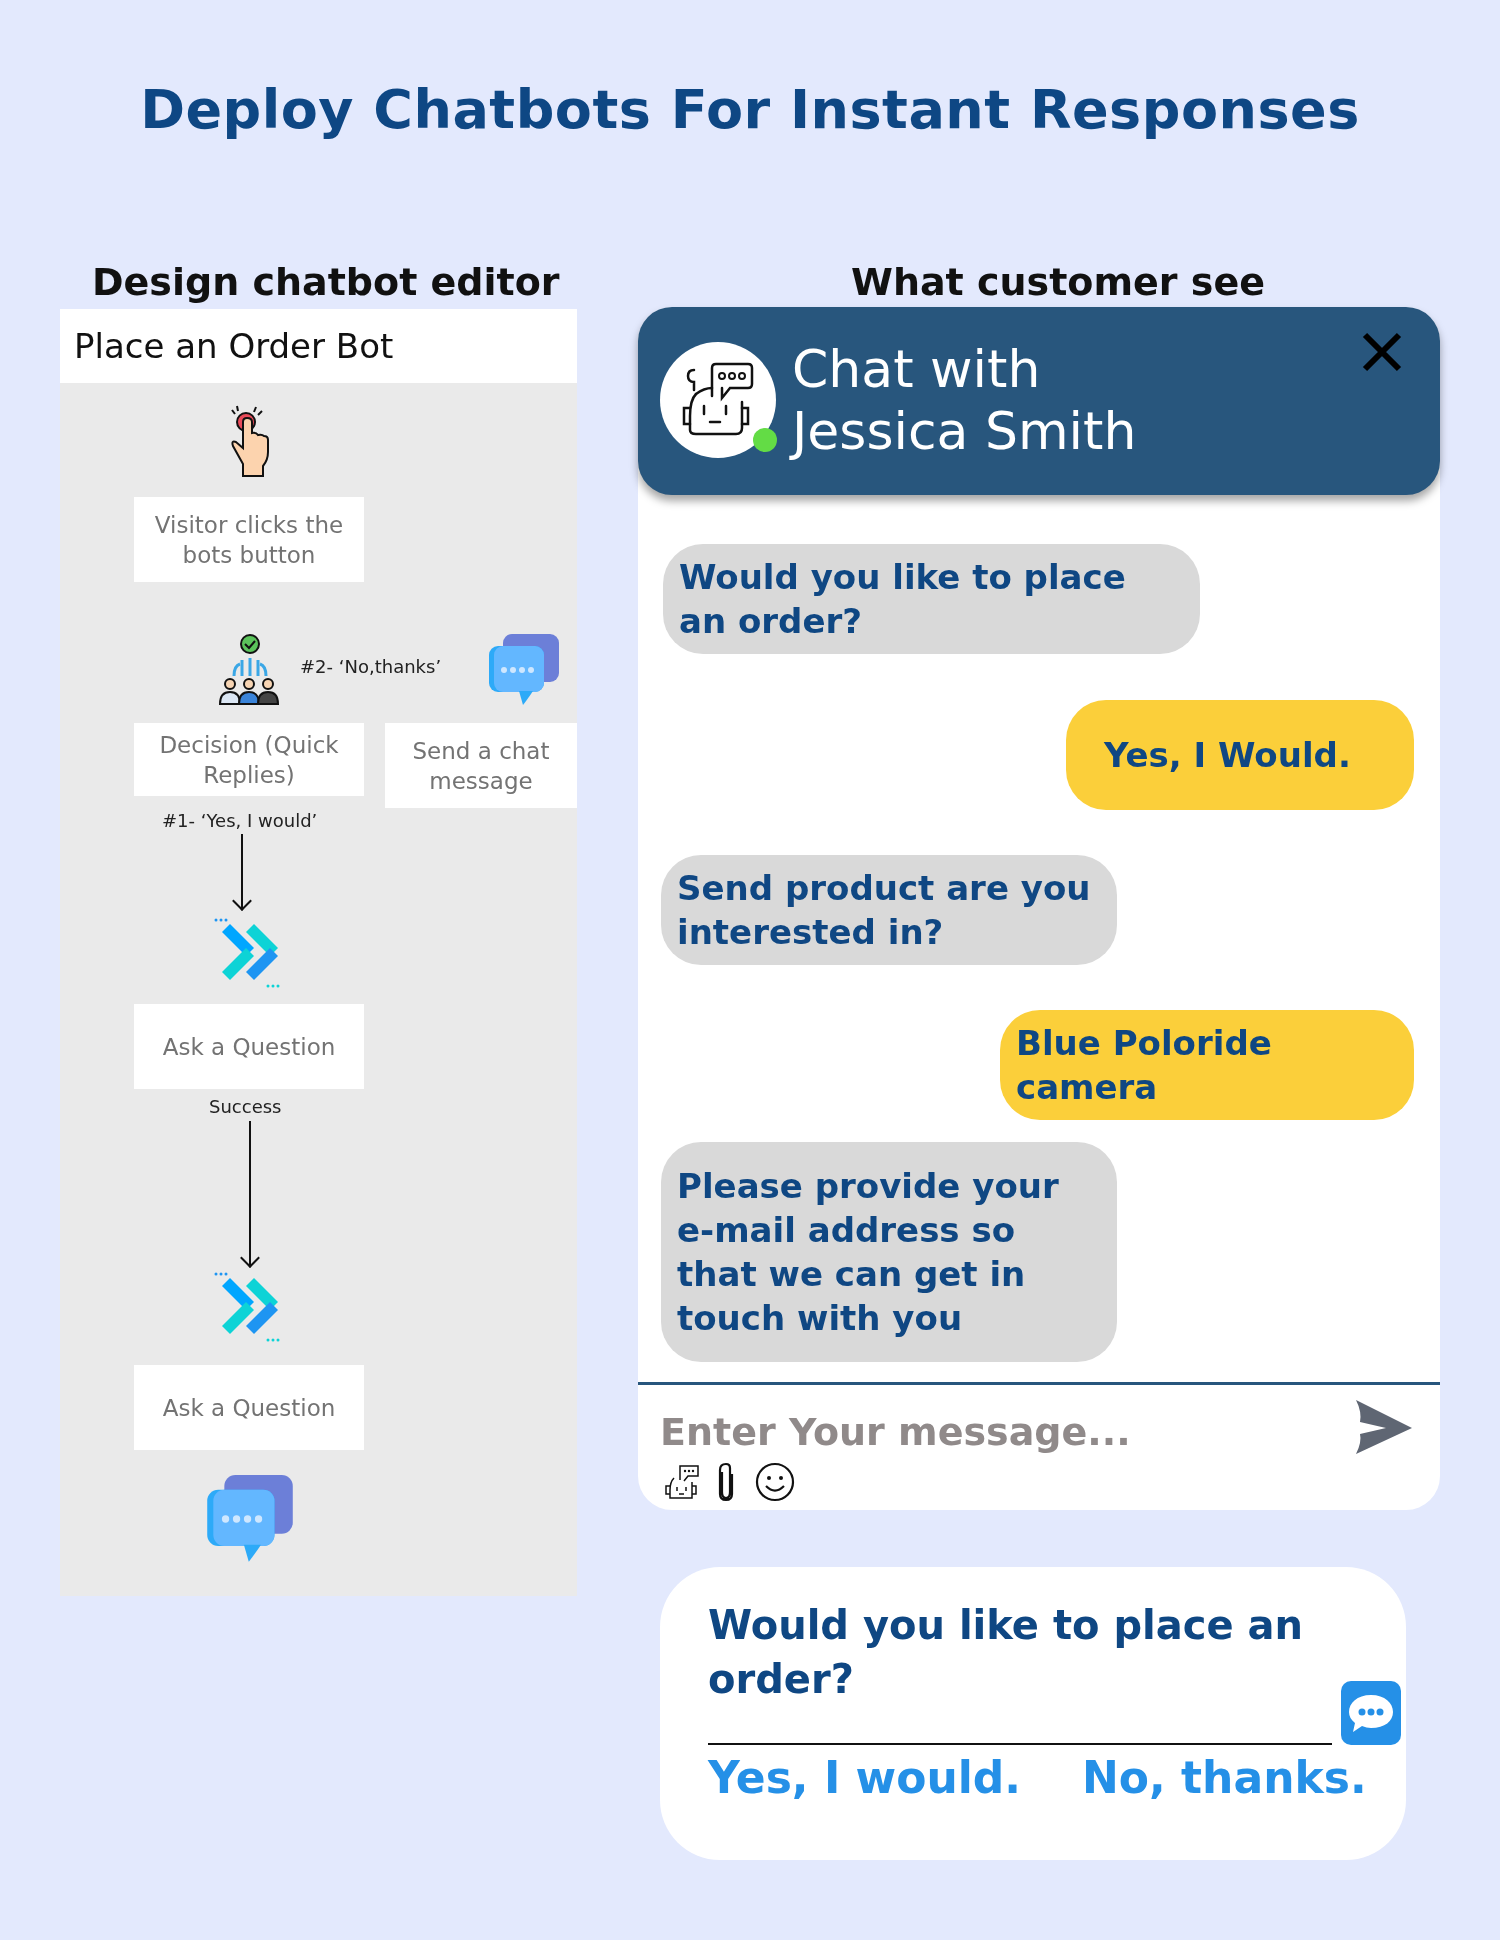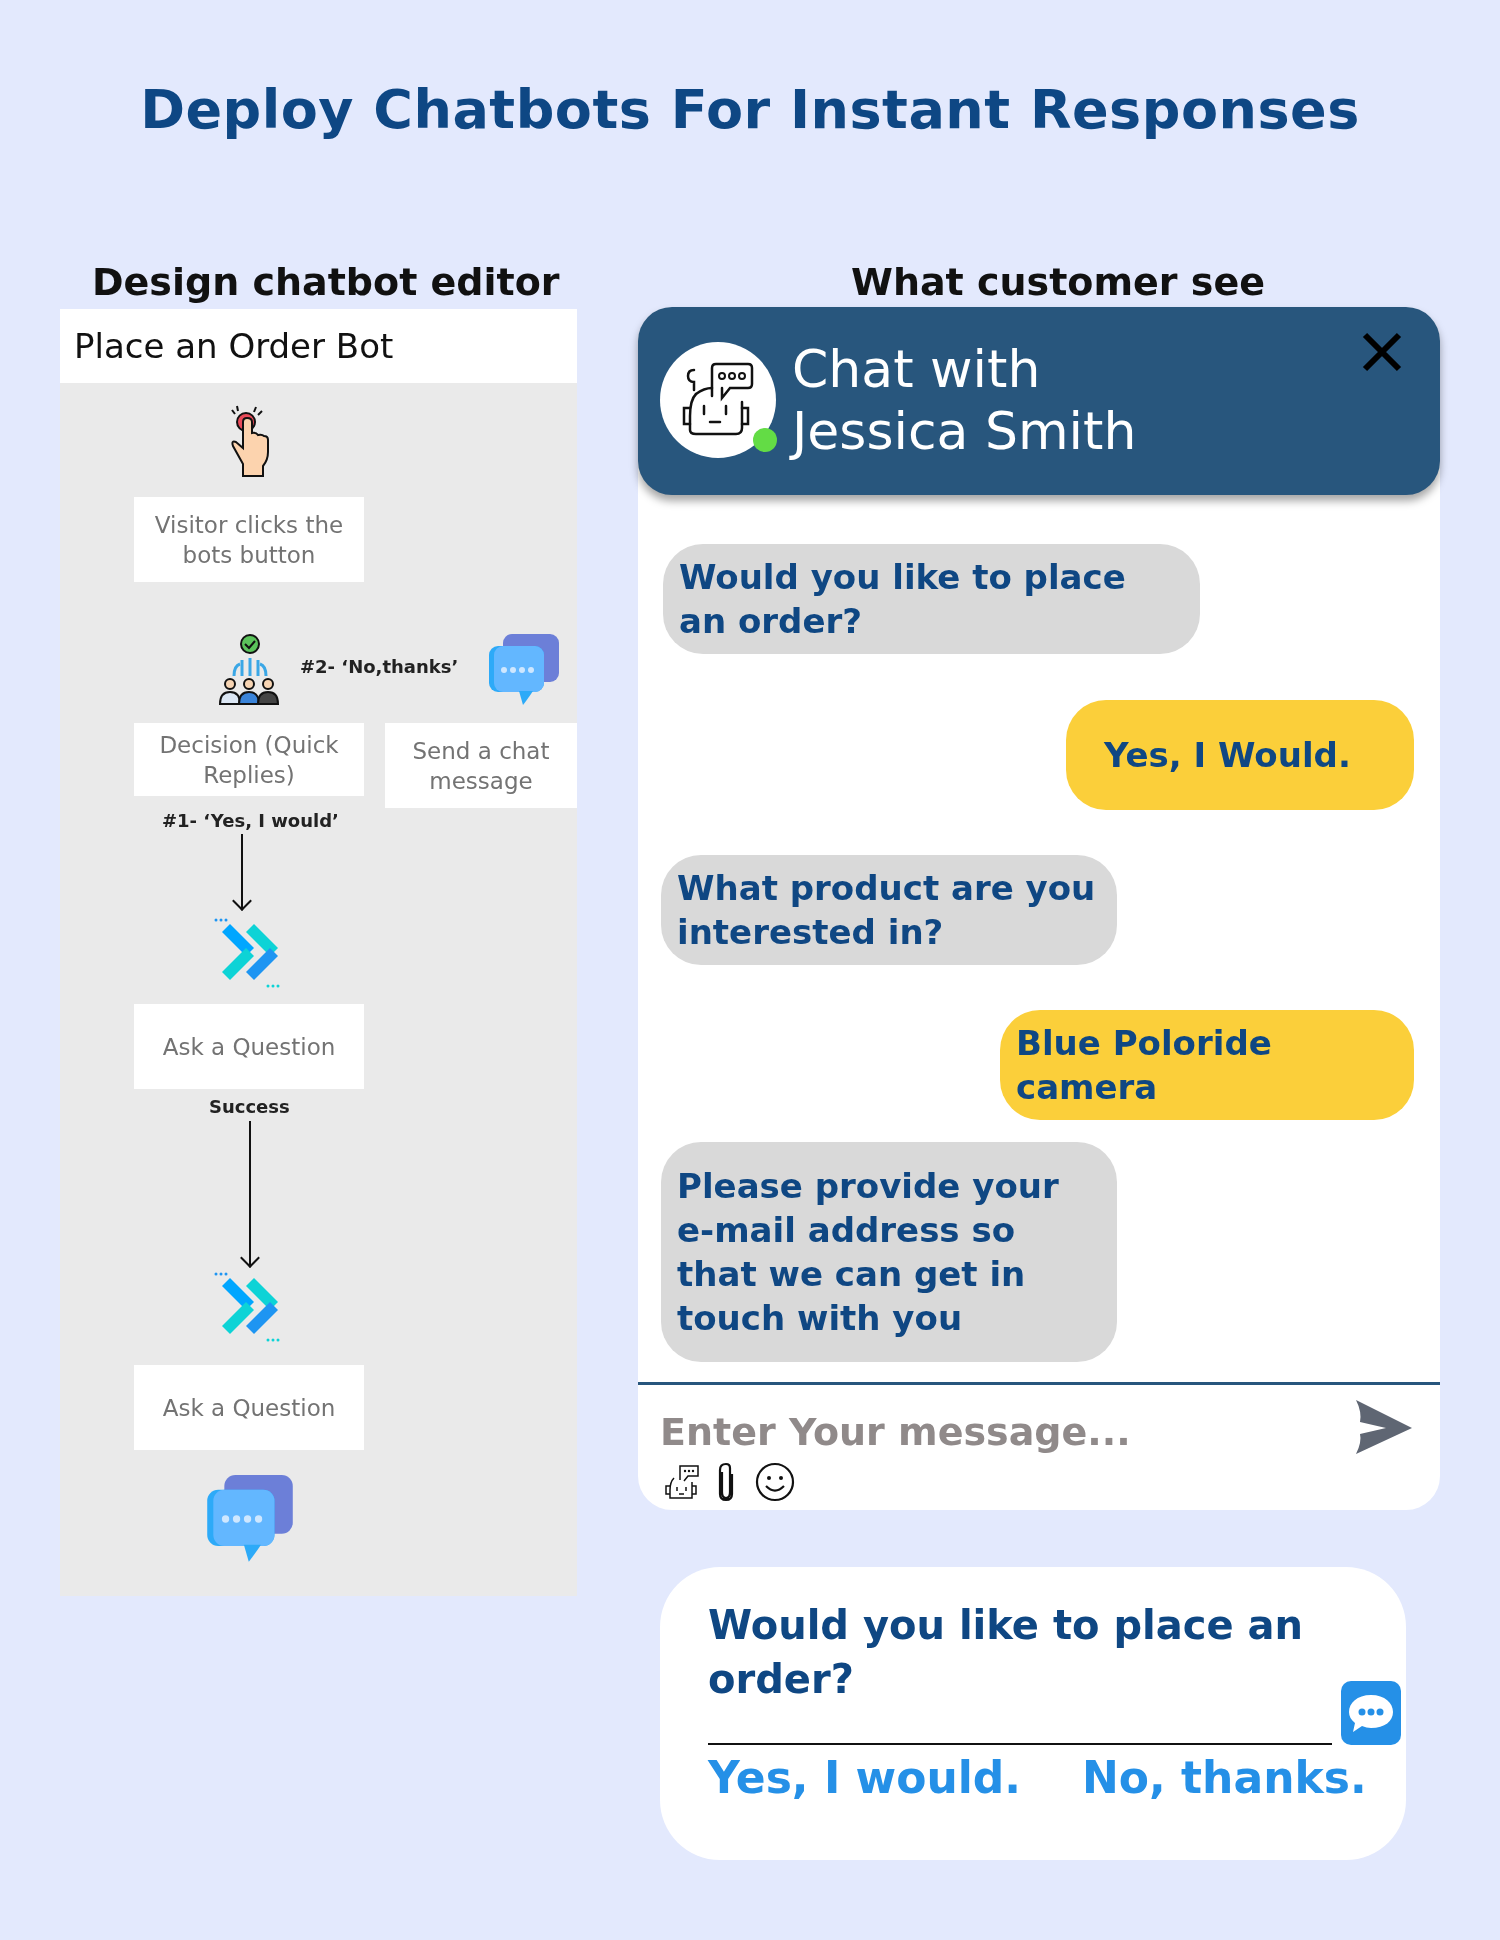--- a/index.html
+++ b/index.html
@@ -28,21 +28,21 @@
   .editor-header {
     position: absolute; left: 0; top: 0; width: 517px; height: 74px;
     background: #fff; padding-left: 14px;
     font-size: 34px; color: #111; line-height: 74px; font-weight: normal;
   }
   .node {
     position: absolute; background: #fff; color: #737373;
     display: flex; align-items: center; justify-content: center; text-align: center;
     font-size: 23px; line-height: 30px;
   }
-  .edge-label { position: absolute; font-size: 18px; color: #222; white-space: nowrap; font-weight: bold; }
+  .edge-label { position: absolute; font-size: 18px; color: #222; white-space: nowrap; }
   .arrow-line { position: absolute; width: 2px; background: #111; }
   .arrow-head {
     position: absolute; width: 14px; height: 14px;
     border-right: 2px solid #111; border-bottom: 2px solid #111;
     transform: rotate(45deg);
   }
   
   .chat-card {
     position: absolute; left: 638px; top: 307px; width: 802px; height: 1203px;
     background: #fff; border-radius: 34px;
@@ -247,21 +247,21 @@
 <div class="chat-title">
   <div>Chat with</div>
   <div>Jessica Smith</div>
 </div>
 <svg class="close-x" viewBox="0 0 44 44">
   <path d="M5 5 L39 39 M39 5 L5 39" stroke="#000" stroke-width="6"></path>
 </svg>
 
 <div class="bubble bot" style="left:663px;top:544px;width:537px;height:110px;">Would you like to place an order?</div>
 <div class="bubble user" style="left:1066px;top:700px;width:348px;height:110px;padding-left:38px;">Yes, I Would.</div>
-<div class="bubble bot" style="left:661px;top:855px;width:456px;height:110px;">What product are you interested in?</div>
+<div class="bubble bot" style="left:661px;top:855px;width:456px;height:110px;">Send product are you interested in?</div>
 <div class="bubble user" style="left:1000px;top:1010px;width:414px;height:110px;padding-right:83px;">Blue Poloride camera</div>
 <div class="bubble bot" style="left:661px;top:1142px;width:456px;height:220px;">Please provide your e-mail address so that we can get in touch with you</div>
 
 <div class="separator"></div>
 <input class="msg-input" type="text" placeholder="Enter Your message..." style="">
 <svg class="send-btn" viewBox="0 0 62 58">
   <path d="M4 2 L60 30 L4 56 Q10 44 8 36 L34 30 L8 24 Q10 14 4 2Z" fill="#5F6673"></path>
 </svg>
 <svg class="tool-icon" style="left:664px;" width="38" height="40" viewBox="0 0 38 40">
   <g stroke="#111" stroke-width="1.5" fill="none">

